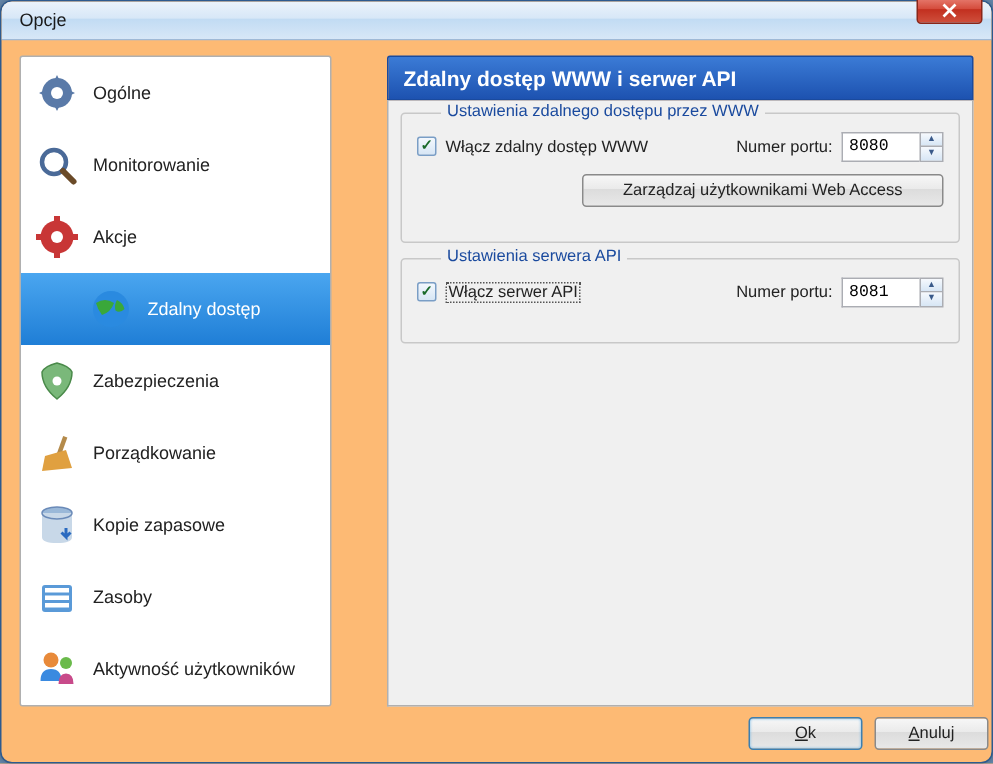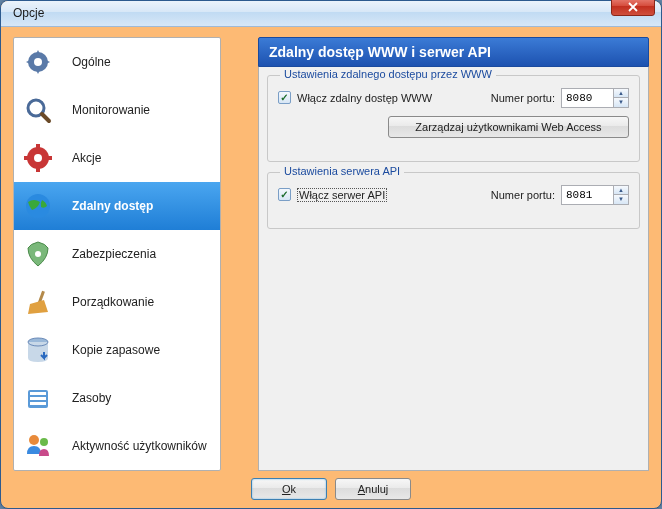--- a/index.html
+++ b/index.html
@@ -61,29 +61,30 @@
     width: 208px;
     background: #fff;
     border: 1px solid #b0b0b0;
     border-radius: 2px;
     overflow: hidden;
   }
   .sidebar-item {
     height: 48px;
     display: flex;
     align-items: center;
-    gap: 20px;
+    gap: 10px;
     padding: 0 10px;
     cursor: pointer;
     color: #222;
   }
   .sidebar-item.selected {
     background: linear-gradient(to bottom, #4aa6f0 0%, #1f7ed6 100%);
     color: #fff;
-    font-weight: bold;
+    font-weight: normal;
+    justify-content: center;
   }
   .sidebar-icon {
     width: 28px;
     height: 28px;
     flex-shrink: 0;
     display: flex;
     align-items: center;
     justify-content: center;
   }
   .main {
@@ -111,21 +112,21 @@
   .groupbox {
     border: 1px solid #c8c8c8;
     border-radius: 3px;
     padding: 12px 10px 10px 10px;
     margin-bottom: 10px;
     position: relative;
   }
   .groupbox-title {
     position: absolute;
     top: -8px;
-    left: 12px;
+    left: 26px;
     background: #f0f0f0;
     padding: 0 4px;
     font-size: 11px;
     color: #1a4a9e;
   }
   .row {
     display: flex;
     align-items: center;
     gap: 6px;
     margin-bottom: 8px;
@@ -191,23 +192,23 @@
     border-radius: 3px;
     font-size: 11px;
     font-family: inherit;
     cursor: pointer;
     color: #222;
   }
   .footer {
     height: 44px;
     display: flex;
     align-items: center;
-    justify-content: center;
+    justify-content: flex-end;
     gap: 8px;
-    padding: 0 24px;
+    padding: 0 2px;
   }
   .footer-btn {
     min-width: 76px;
     height: 22px;
     background: linear-gradient(to bottom, #f7f7f7 0%, #eaeaea 45%, #dcdcdc 46%, #e8e8e8 100%);
     border: 1px solid #8a8a8a;
     border-radius: 3px;
     font-size: 11px;
     font-family: inherit;
     cursor: pointer;

